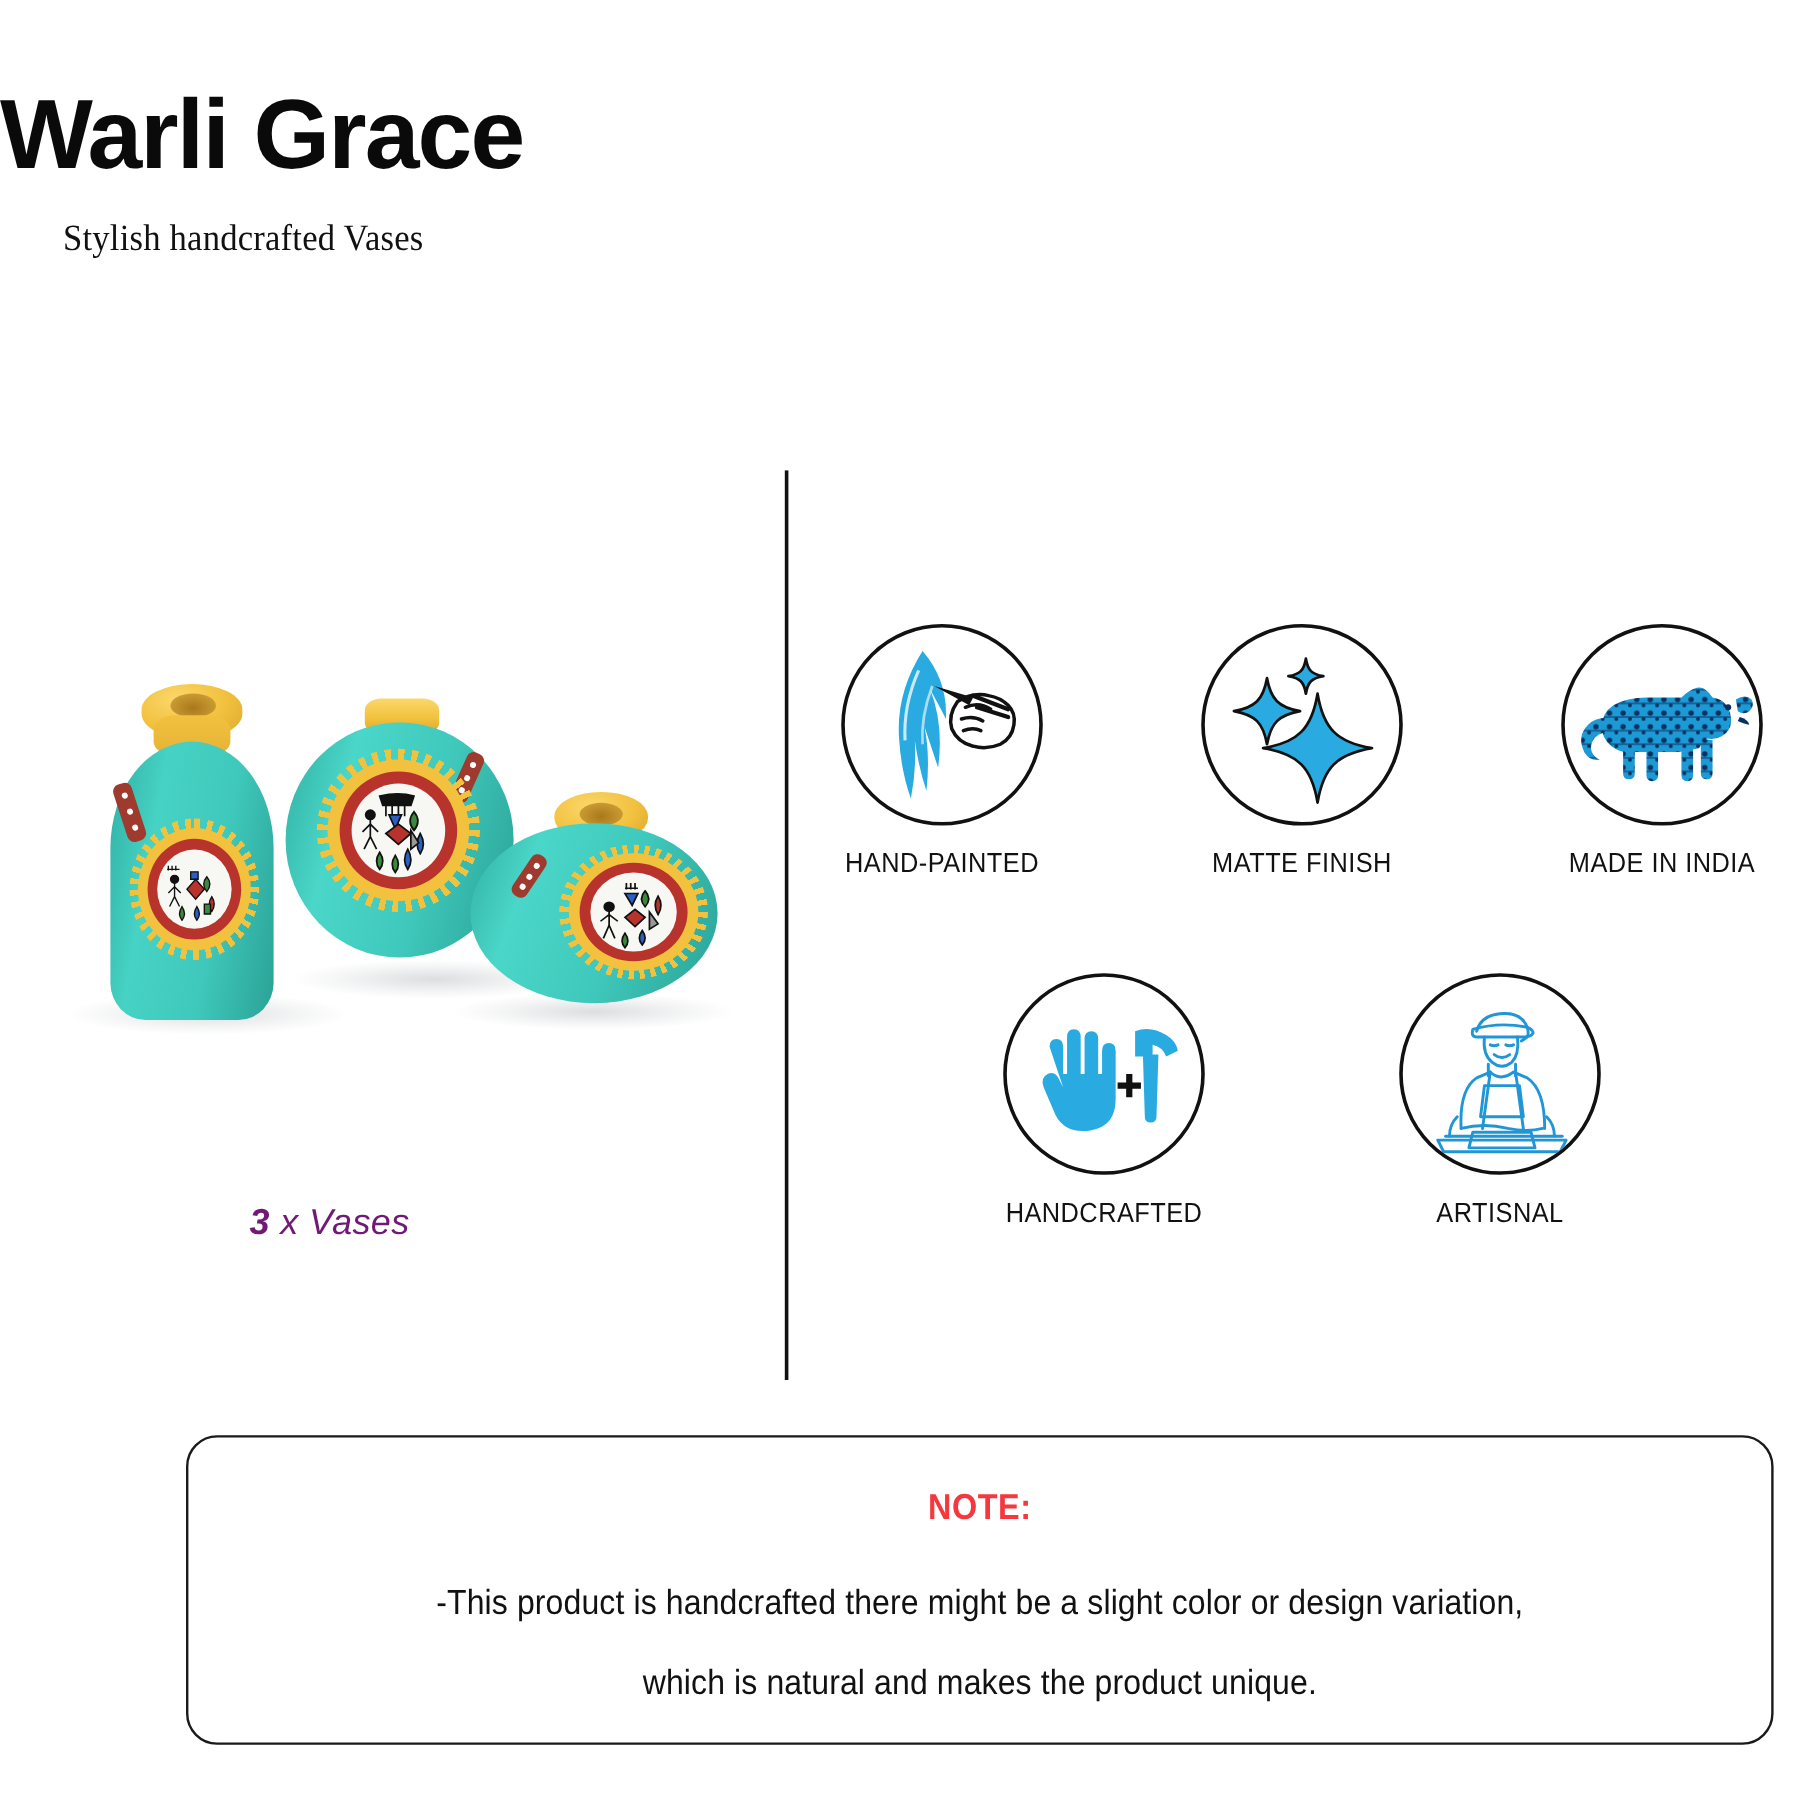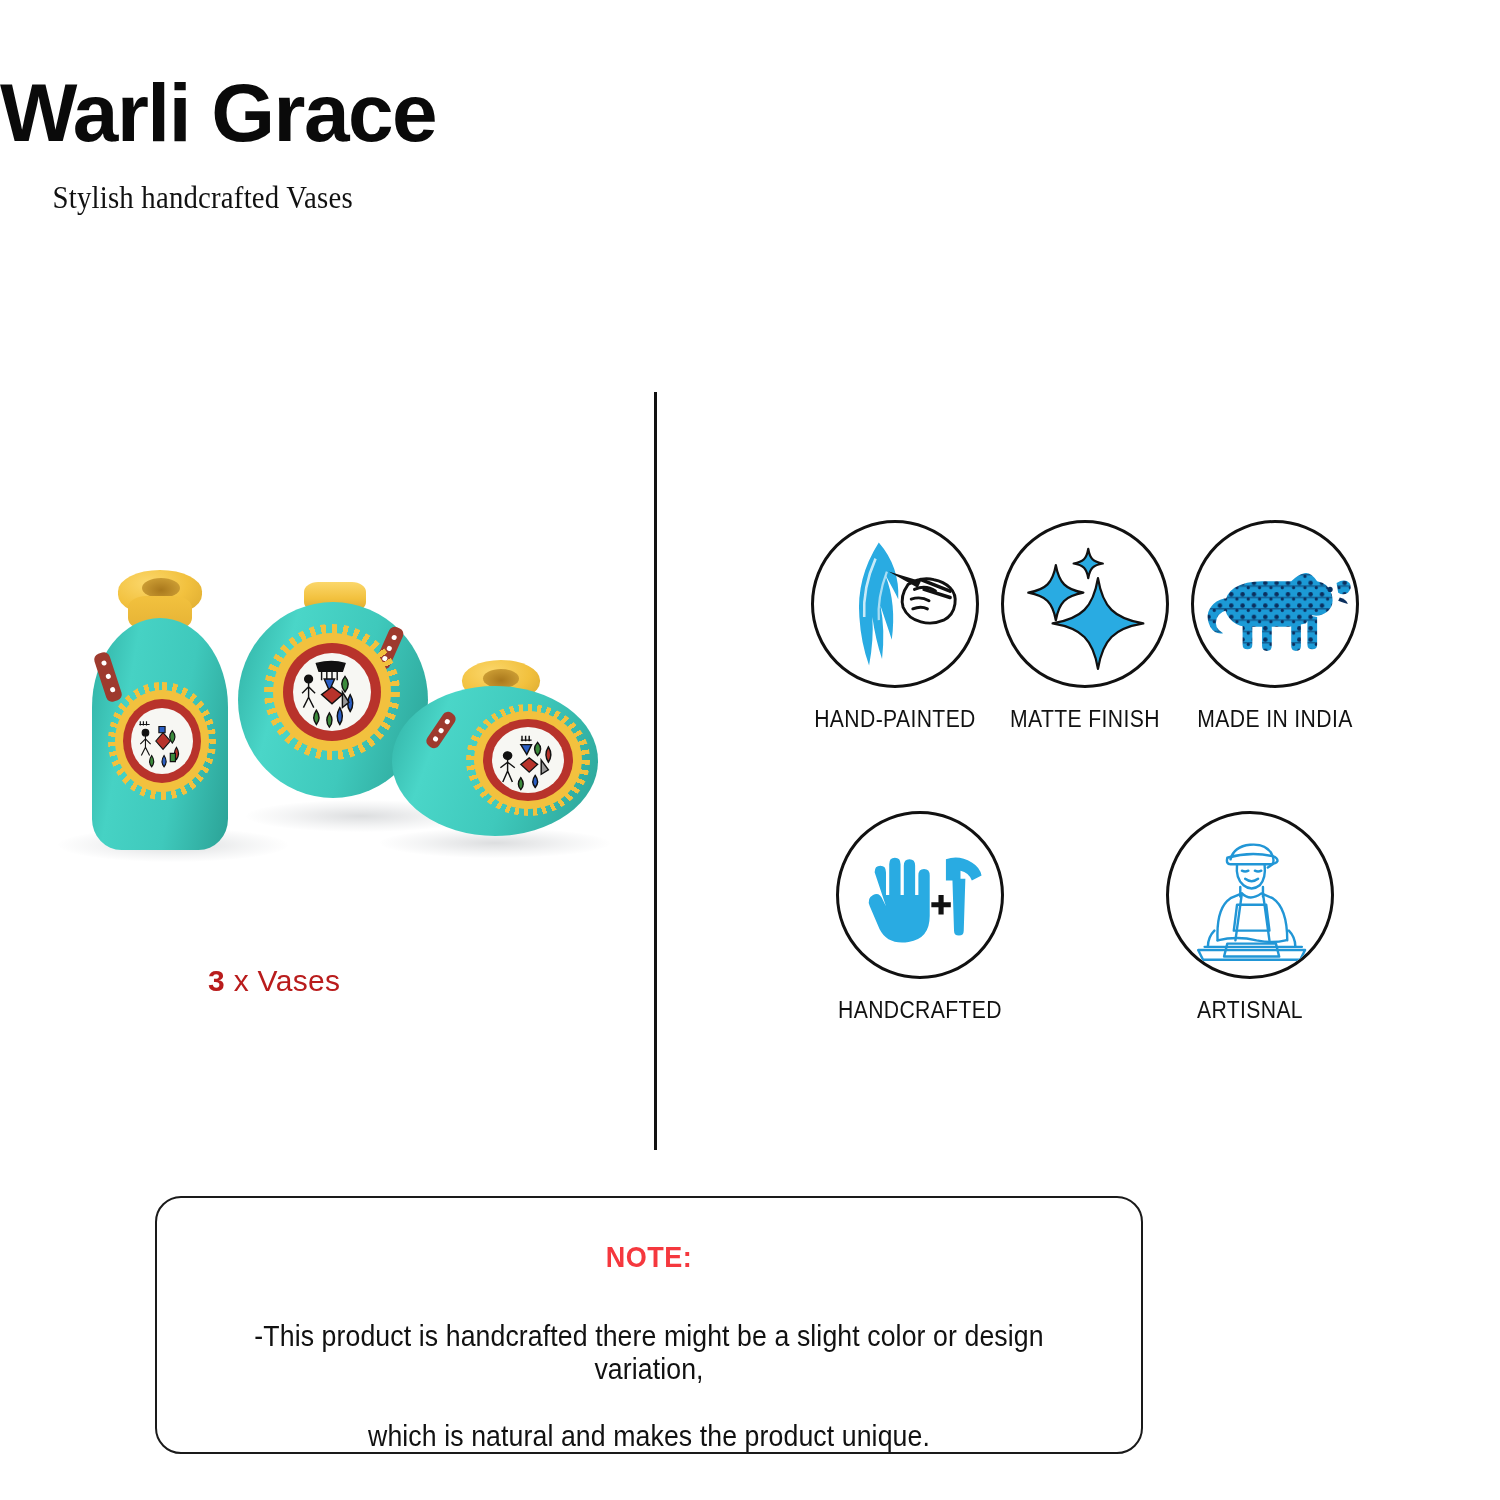--- a/index.html
+++ b/index.html
@@ -53,46 +53,46 @@
   .stripe {
     position:absolute; background:#9E3A2E; border-radius:6px;
   }
   .stripe i {
     position:absolute; width:5px; height:5px; border-radius:50%;
     background:#fff; left:50%; margin-left:-2.5px;
   }
 
   
   .qty {
-    position:absolute; left:208px; top:964px;
-    font-size:30px; color:#b91c1c; letter-spacing:0.3px;
+    position:absolute; left:208px; top:1002px;
+    font-size:30px; color:#701a75; letter-spacing:0.3px;font-style:italic;
   }
   .qty b { font-weight:bold; }
 
   
   .features { position:absolute; left:690px; top:520px; width:790px; }
   .frow { display:flex; }
-  .frow.r1 { justify-content:center; }
+  .frow.r1 { justify-content:space-between; }
   .frow.r2 { justify-content:center; gap:140px; margin-top:78px; }
   .feature { width:190px; text-align:center; }
   .fcircle {
     width:168px; height:168px; border-radius:50%;
     border:3px solid #111; margin:0 auto;
     position:relative; background:#fff; overflow:hidden;
   }
   .flabel {
     margin-top:18px; font-size:23px; color:#111;
     letter-spacing:0.4px; white-space:nowrap;
     transform:scaleX(0.92);
   }
 
   
   .note {
     position:absolute; left:155px; top:1196px;
-    width:988px; height:258px;
+    width:1323px; height:258px;
     border:2px solid #1a1a1a; border-radius:26px;
     background:#fff;
   }
   .note-title {
     margin-top:42px; text-align:center;
     font-weight:bold; font-size:30px; color:#F5383E;
     letter-spacing:0.5px; transform:scaleX(0.9);
   }
   .note-line {
     text-align:center; font-size:29px; color:#111;

